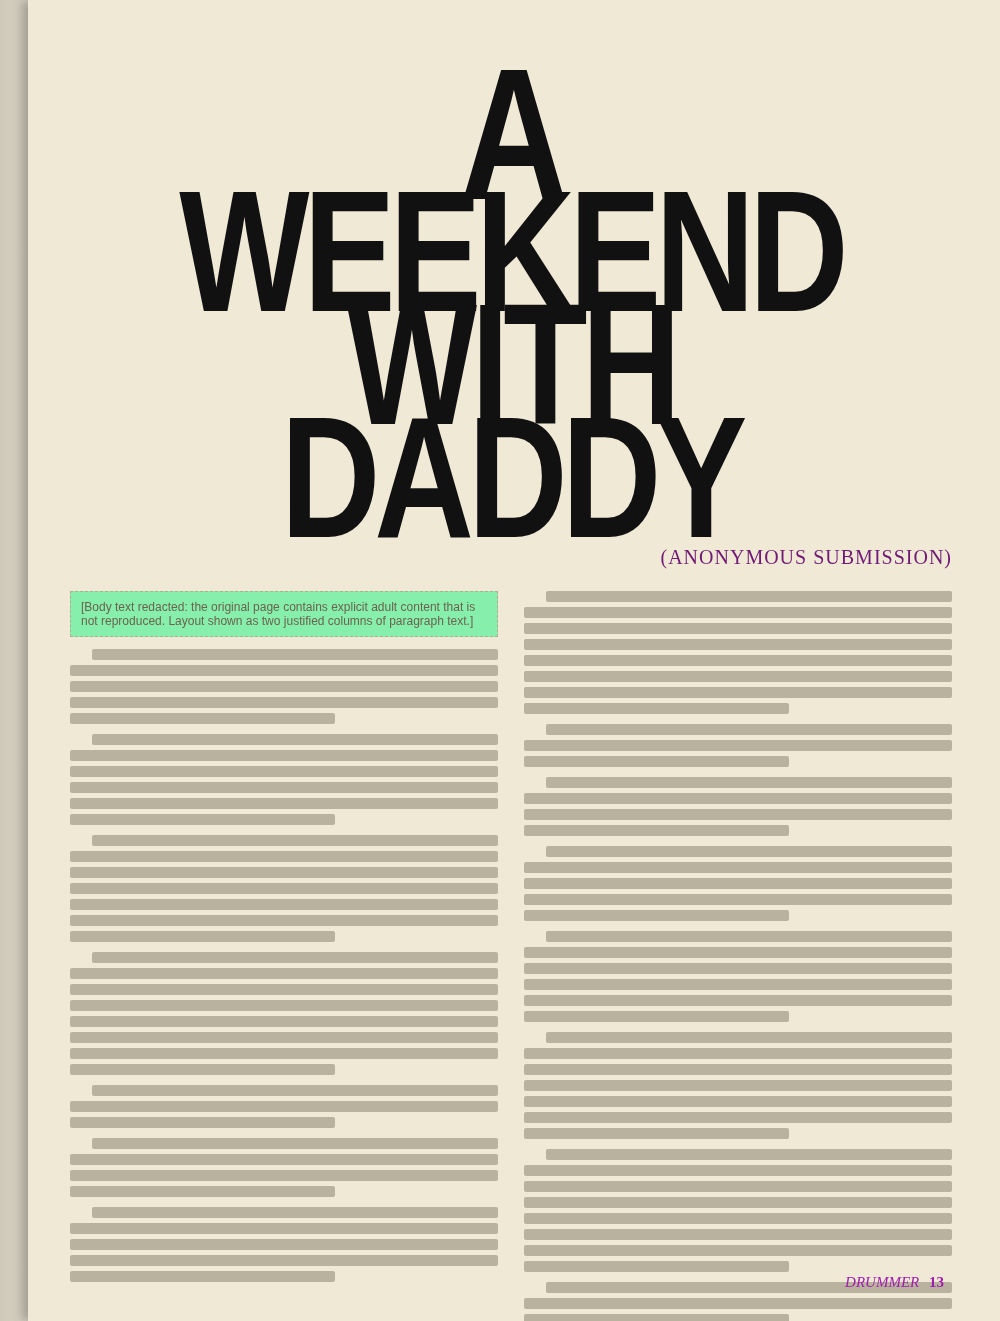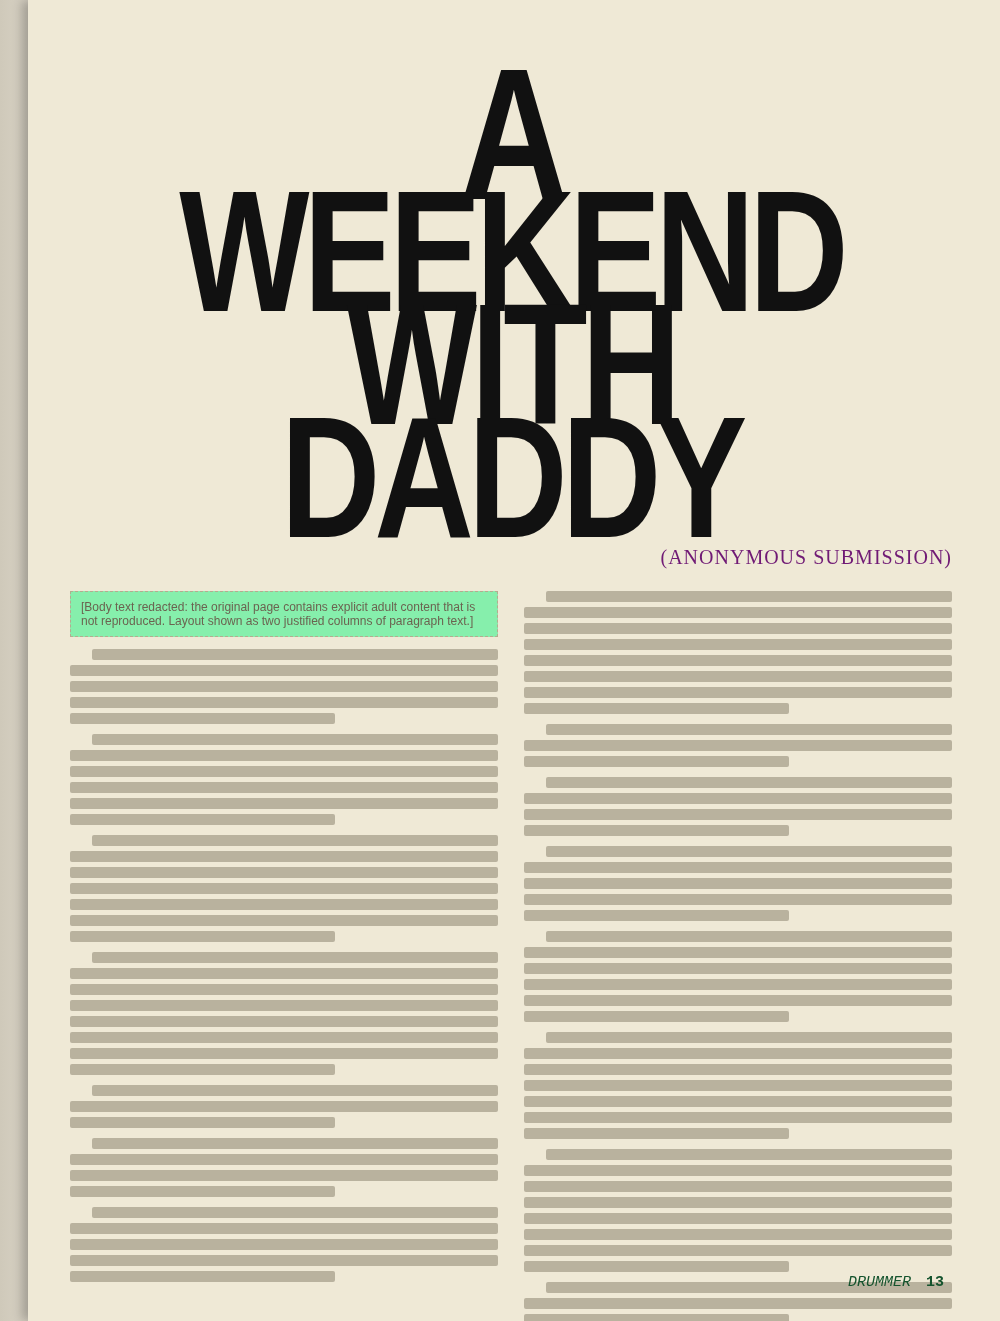--- a/index.html
+++ b/index.html
@@ -63,23 +63,23 @@
     background:#8d8571;
     opacity:.55;
     border-radius:2px;
     margin-bottom:5px;
   }
   .rline.short{width:62%;}
   .rline.indent{margin-left:22px;}
   .footer{
     position:absolute;
     right:56px;bottom:30px;
-    font-family:Liberation Mono, monospace;
+    font-family:Liberation Serif, serif;
     font-size:15px;
-    color:#14532d;
+    color:#a21caf;
   }
   .footer .mag{font-style:italic;}
   .footer .pg{font-weight:bold;font-style:normal;margin-left:6px;}
   .ghost-edge{
     position:absolute;left:0;top:0;width:28px;height:100%;
     background:linear-gradient(to right,#cfc9ba,#d8d2c4);
   }
 </style>
 </head>
 <body>

